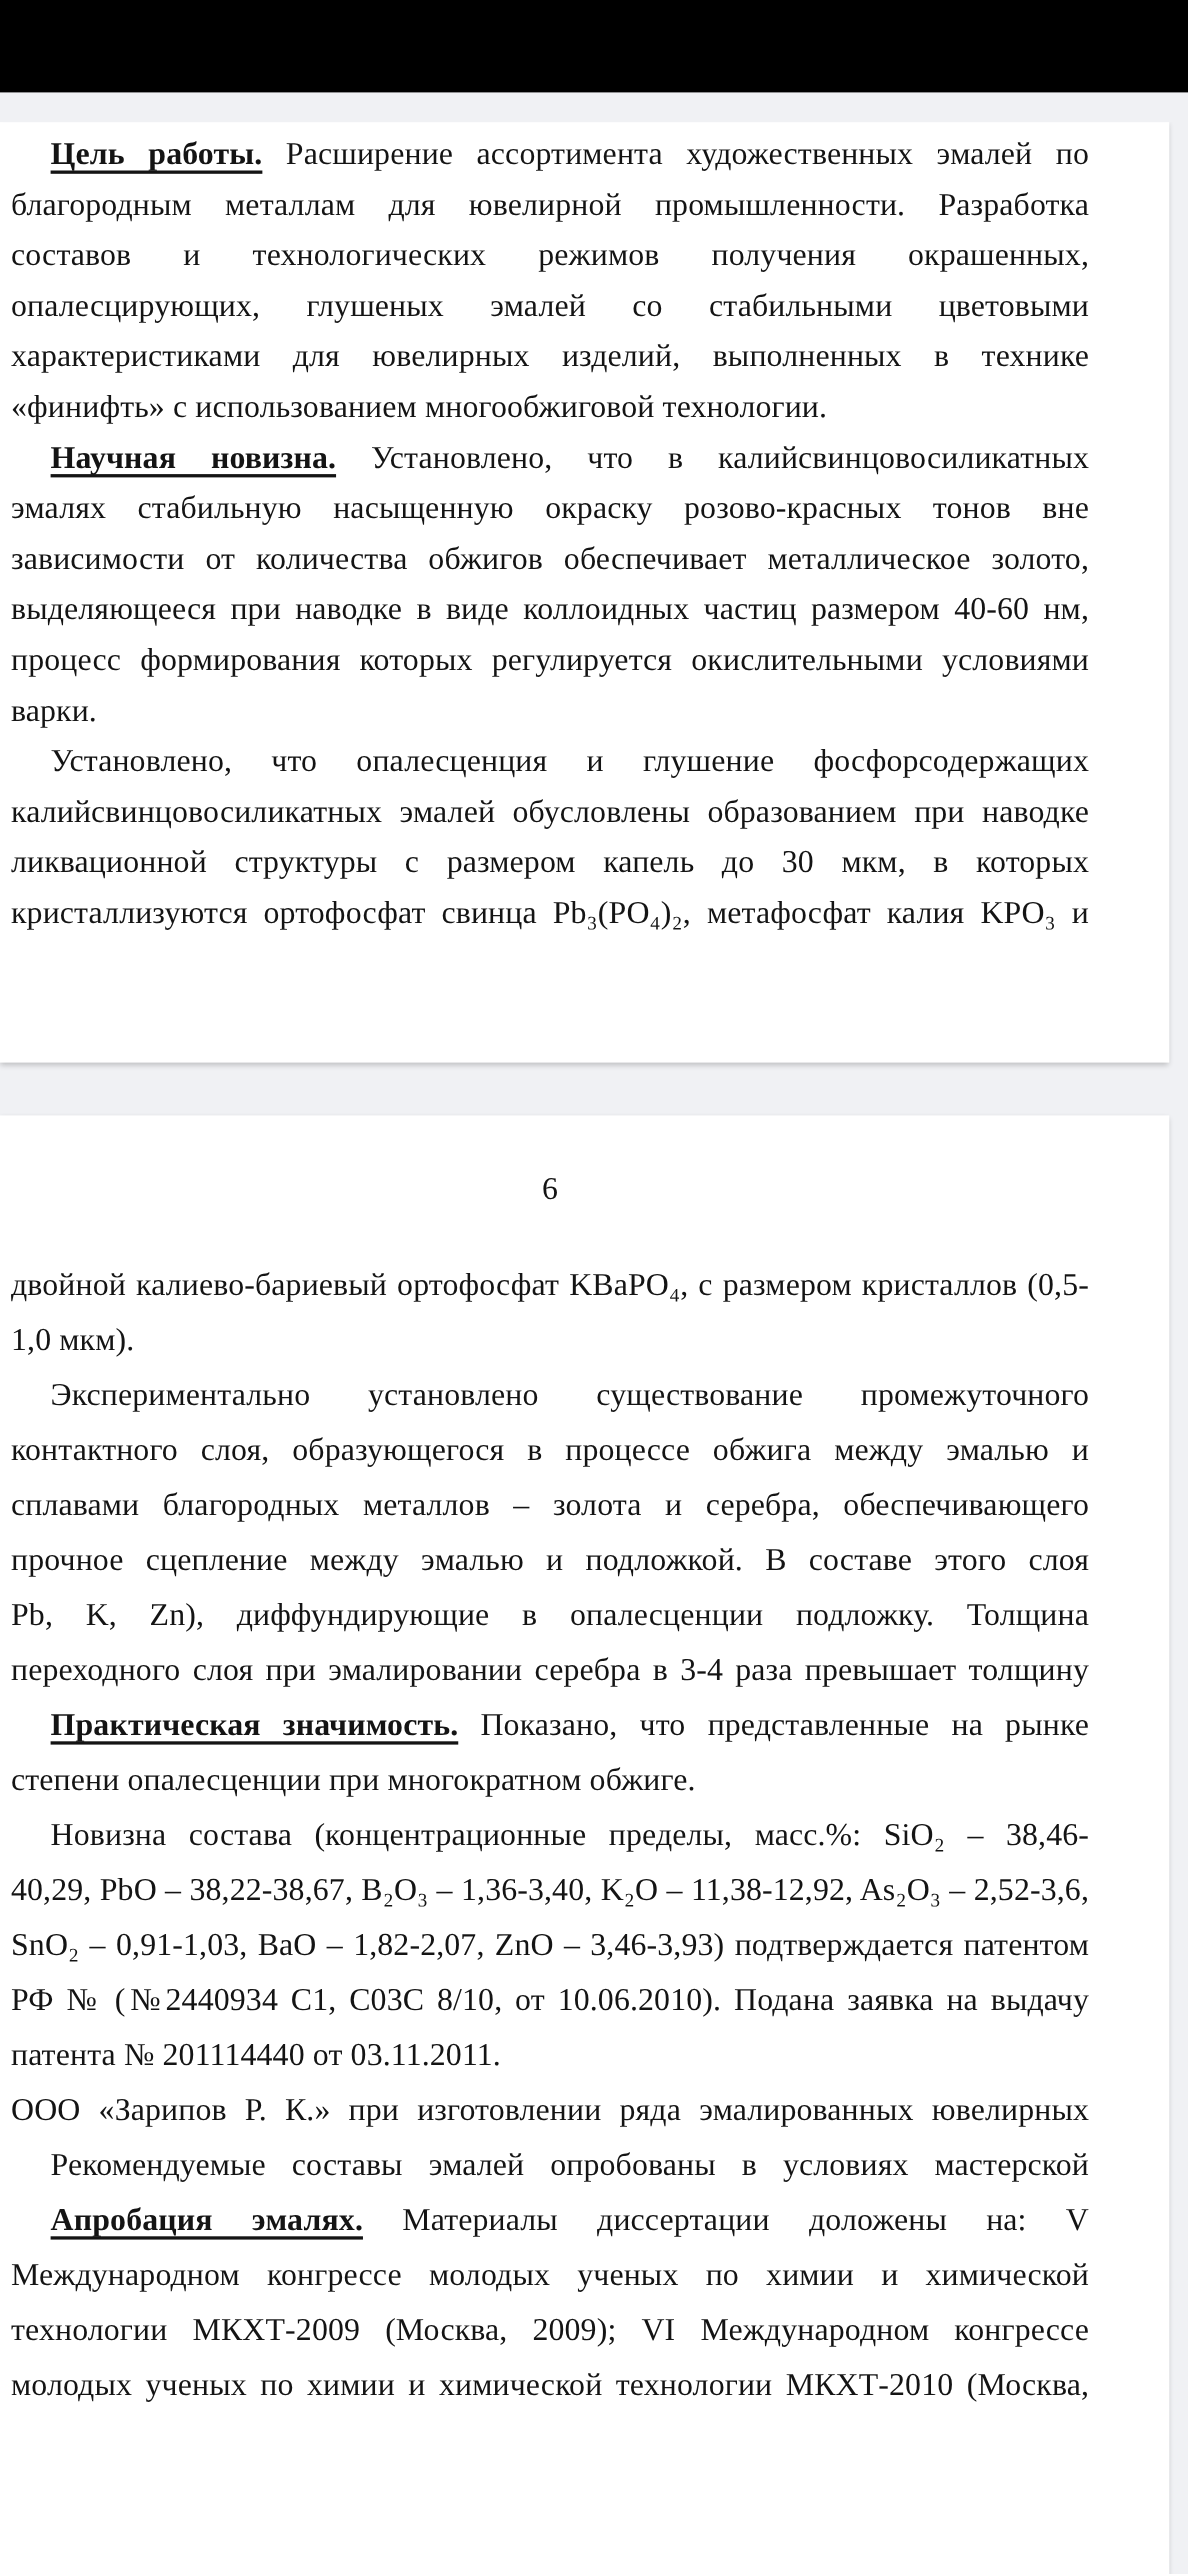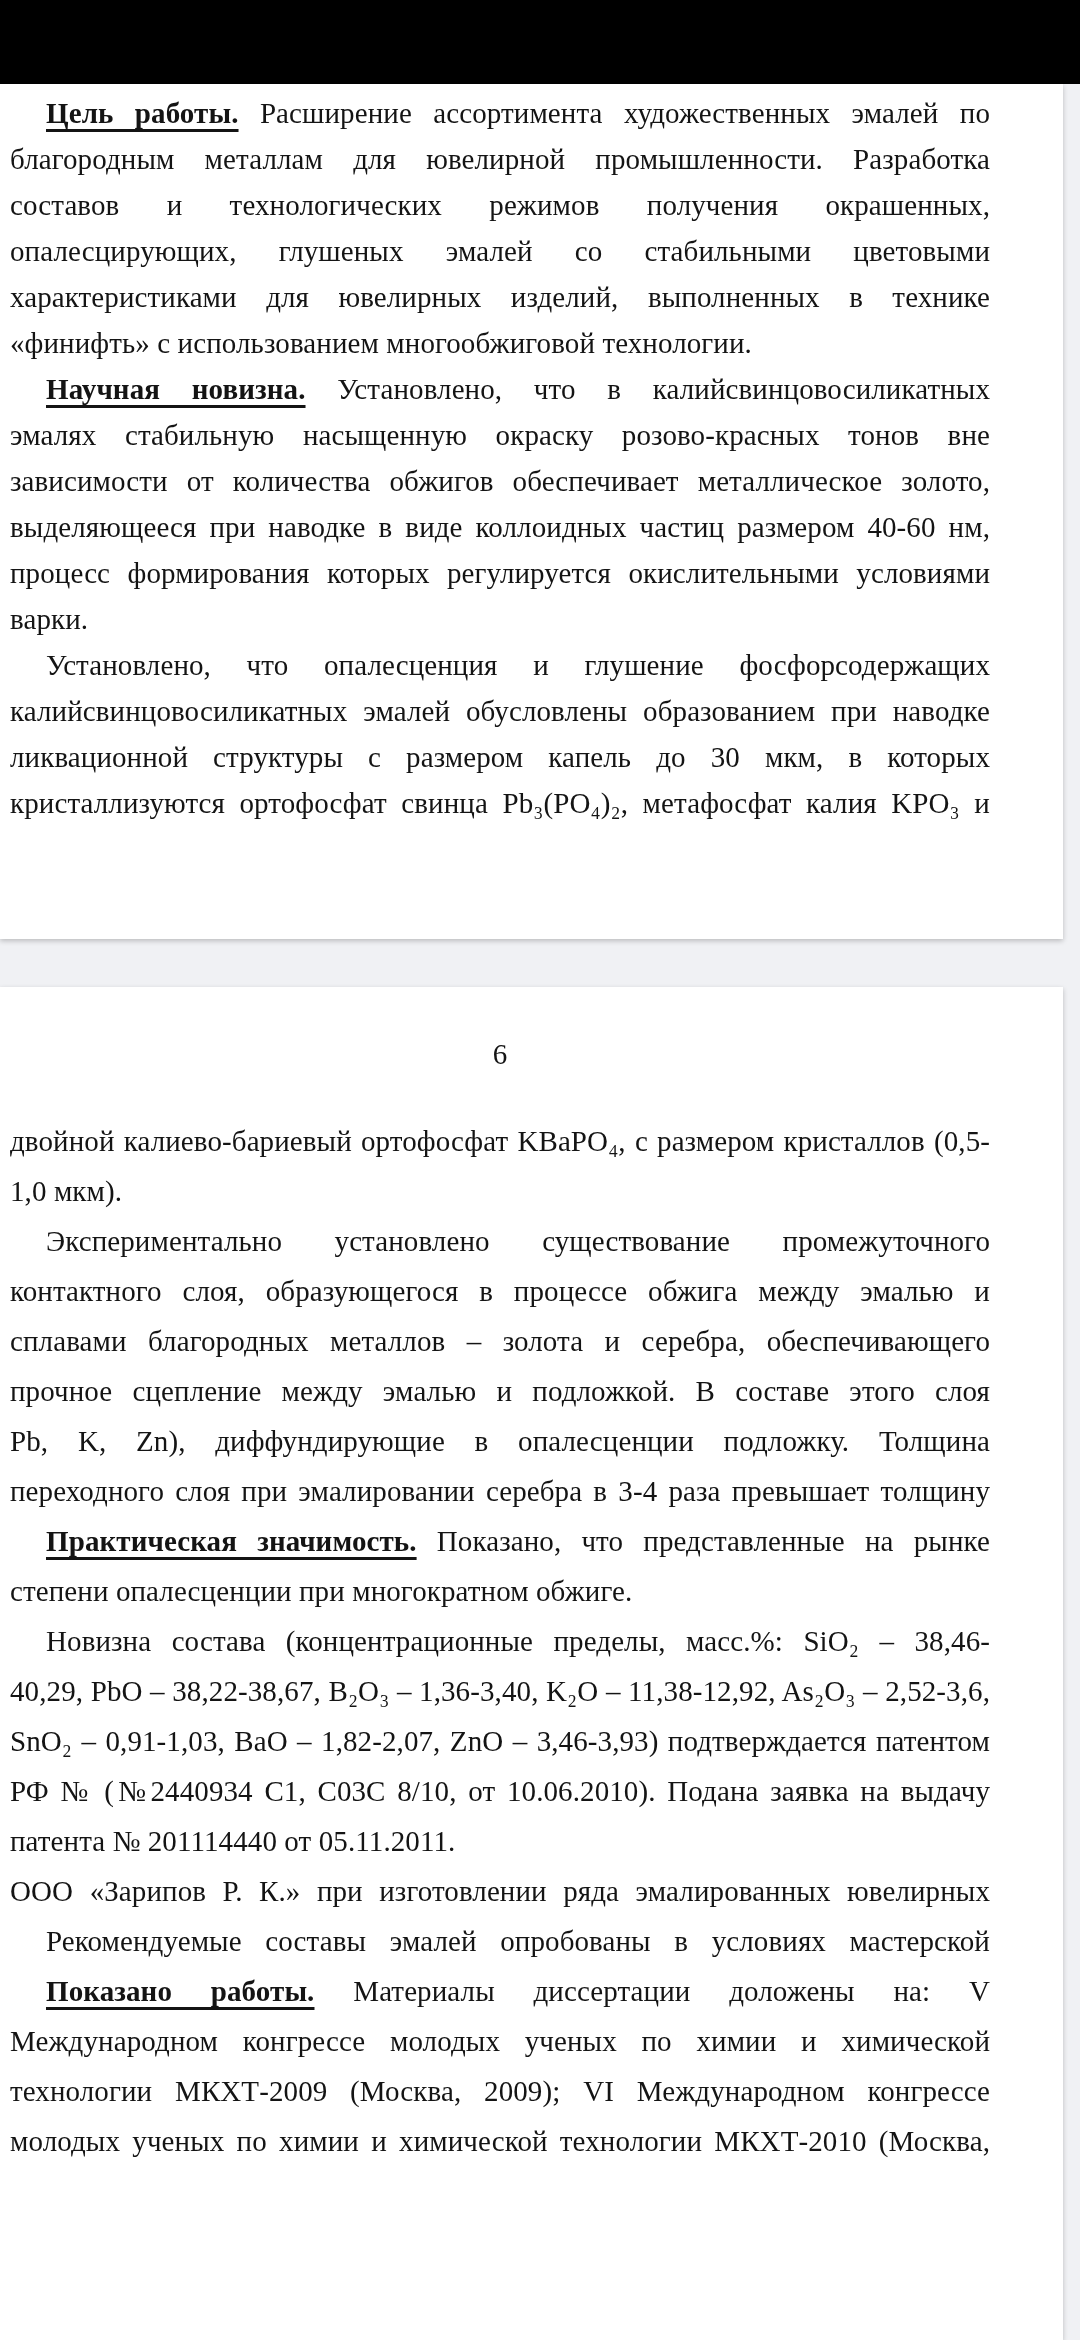--- a/index.html
+++ b/index.html
@@ -9,20 +9,21 @@
     --statusbar:#000000;
   }
   *{margin:0;padding:0;box-sizing:border-box;}
   html,body{width:1080px;height:2340px;overflow:hidden;background:var(--bg);}
   .screen{
     width:1080px;height:2340px;overflow:hidden;
     display:flex;flex-direction:column;
     background:var(--bg);
     font-family:"Liberation Serif","DejaVu Serif",serif;
     color:var(--ink);
+    gap:27px;
   }
   .status-bar{flex:none;height:84px;width:1080px;background:var(--statusbar);}
   .viewer{flex:1;position:relative;overflow:hidden;background:var(--bg);}
   .page{
     width:1063px;background:var(--page-bg);
     box-shadow:0 2px 5px rgba(0,0,0,0.22);
     overflow:hidden;
   }
   .page-top{height:855px;}
   .page-gap{height:48px;width:1080px;}
@@ -91,23 +92,23 @@
           <div class="line">сплавами благородных металлов – золота и серебра, обеспечивающего</div>
           <div class="line">прочное сцепление между эмалью и подложкой. В составе этого слоя</div>
           <div class="line">Pb, K, Zn), диффундирующие в опалесценции подложку. Толщина</div>
           <div class="line">переходного слоя при эмалировании серебра в 3-4 раза превышает толщину</div>
           <div class="line indent"><span class="hdr">Практическая значимость.</span> Показано, что представленные на рынке</div>
           <div class="line end">степени опалесценции при многократном обжиге.</div>
           <div class="line indent">Новизна состава (концентрационные пределы, масс.%: SiO₂ – 38,46-</div>
           <div class="line">40,29, PbO – 38,22-38,67, B₂O₃ – 1,36-3,40, K₂O – 11,38-12,92, As₂O₃ – 2,52-3,6,</div>
           <div class="line">SnO₂ – 0,91-1,03, BaO – 1,82-2,07, ZnO – 3,46-3,93) подтверждается патентом</div>
           <div class="line">РФ № (№2440934 C1, C03C 8/10, от 10.06.2010). Подана заявка на выдачу</div>
-          <div class="line end">патента № 201114440 от 05.11.2011.</div>
+          <div class="line end">патента № 201114440 от 03.11.2011.</div>
           <div class="line">ООО «Зарипов Р. К.» при изготовлении ряда эмалированных ювелирных</div>
           <div class="line indent">Рекомендуемые составы эмалей опробованы в условиях мастерской</div>
-          <div class="line indent"><span class="hdr">Показано работы.</span> Материалы диссертации доложены на: V</div>
+          <div class="line indent"><span class="hdr">Апробация эмалях.</span> Материалы диссертации доложены на: V</div>
           <div class="line">Международном конгрессе молодых ученых по химии и химической</div>
           <div class="line">технологии МКХТ-2009 (Москва, 2009); VI Международном конгрессе</div>
           <div class="line">молодых ученых по химии и химической технологии МКХТ-2010 (Москва,</div>
         </div>
     </div>
   </div>
 </div>
 
 </body></html>

